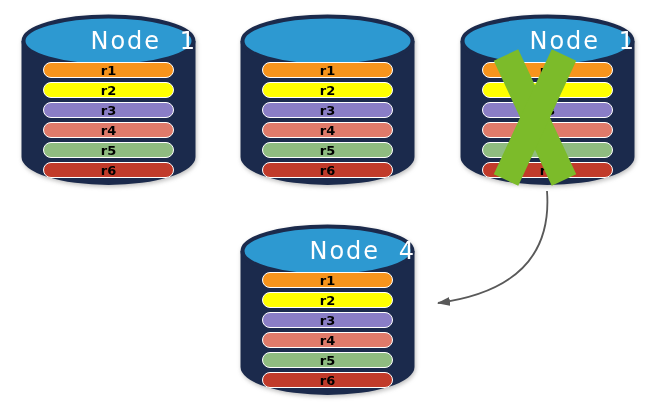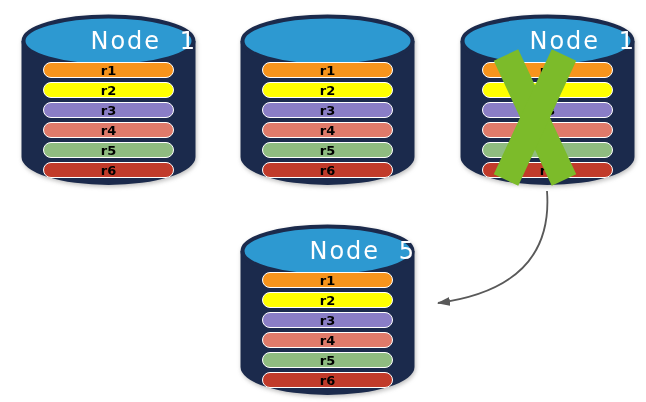--- a/index.html
+++ b/index.html
@@ -118,21 +118,21 @@
       <line x1="15" y1="6" x2="73" y2="131"></line>
       <line x1="73" y1="6" x2="15" y2="131"></line>
     </svg>
   </div>
 
   <div class="node" style="left:239px;top:218px;">
     <svg class="cyl" viewBox="0 0 177 182">
       <path class="cyl-body" d="M1.5,33 L1.5,149 A87,28 0 0 0 175.5,149 L175.5,33 Z"></path>
       <ellipse class="cyl-top" cx="88.5" cy="33" rx="85" ry="24.5"></ellipse>
     </svg>
-    <div class="node-label">Node 5</div>
+    <div class="node-label">Node 4</div>
     <div class="bars">
       <div class="bar" style="background: rgb(247, 148, 29);">
           <span>r1</span>
         </div>
       <div class="bar" style="background: rgb(255, 255, 0);">
           <span>r2</span>
         </div>
       <div class="bar" style="background: rgb(138, 126, 198);">
           <span>r3</span>
         </div>

